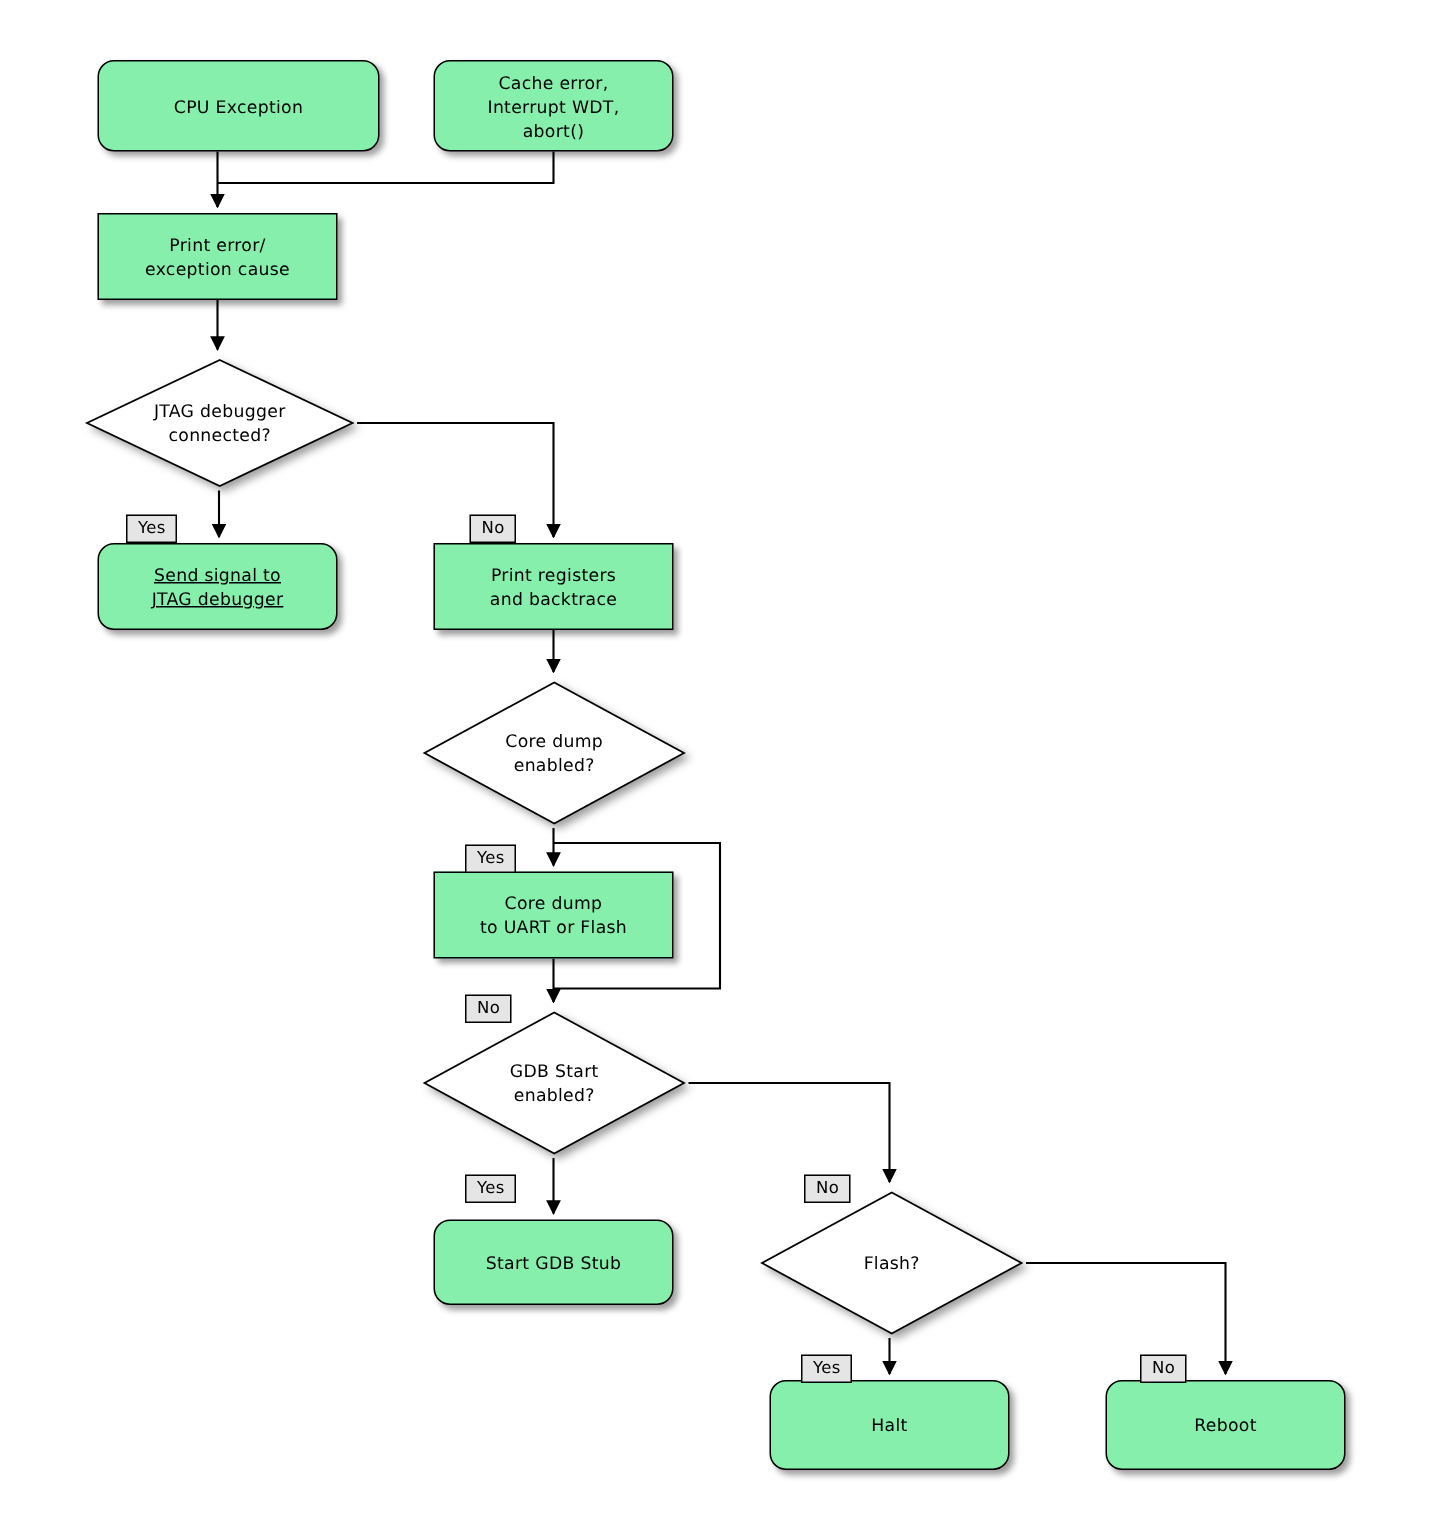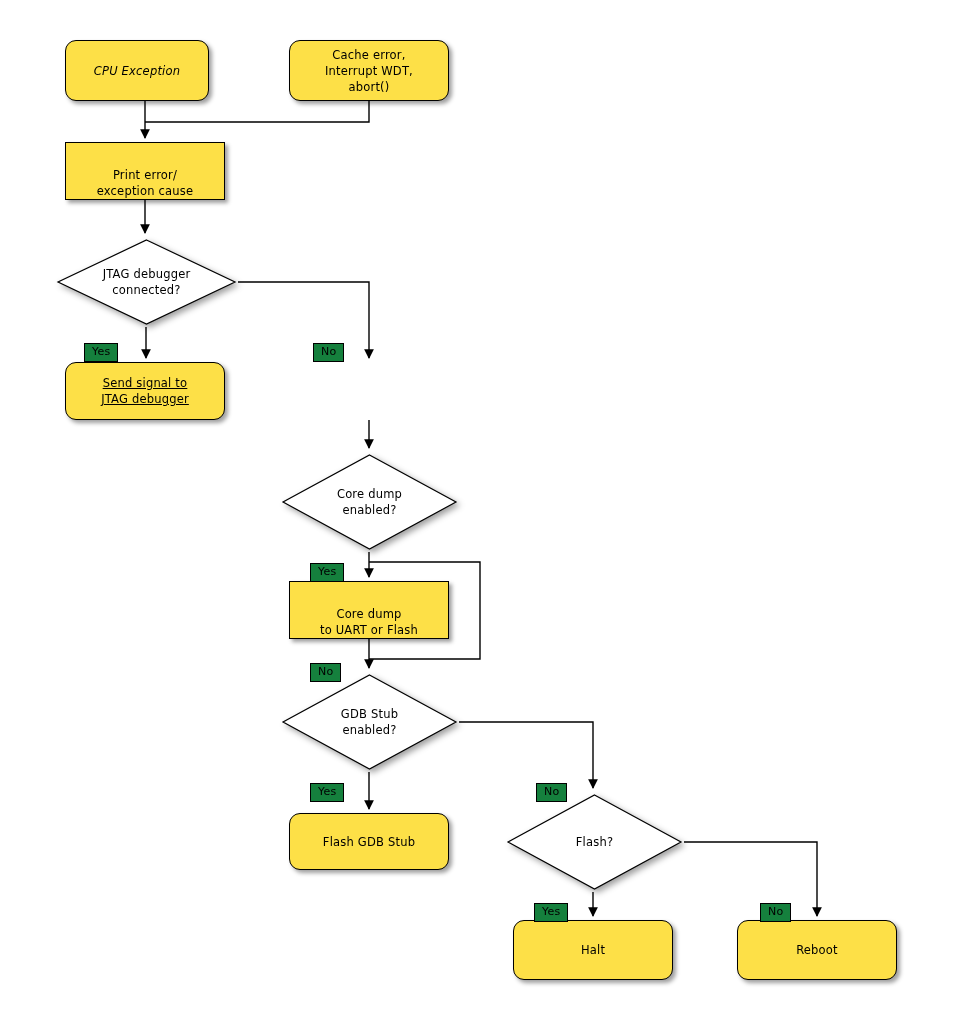--- a/index.html
+++ b/index.html
@@ -24,35 +24,35 @@
     position: absolute;
     left: 0;
     top: 0;
     width: 960px;
     height: 1020px;
     pointer-events: none;
   }
   .node {
     position: absolute;
     box-sizing: border-box;
-    background: #fde047;
+    background: #86efac;
     border: 1px solid #000000;
     display: flex;
     align-items: center;
     justify-content: center;
     text-align: center;
     font-size: 11.5px;
     line-height: 16px;
     color: #000000;
     letter-spacing: 0.2px;
     box-shadow: 3px 3px 4px rgba(0,0,0,0.38);
     z-index: 3;
   }
   .node.rounded { border-radius: 11px; }
-  .node.rect { border-radius: 0; align-items: flex-end; }
+  .node.rect { border-radius: 0; }
   .node .label { padding: 0 6px; white-space: pre-line; }
 
   .diamond-wrap {
     position: absolute;
     z-index: 3;
   }
   .diamond-wrap svg { display: block; overflow: visible; }
   .diamond-wrap .dlabel {
     position: absolute;
     left: 0; top: 0;
@@ -65,21 +65,21 @@
     line-height: 16px;
     color: #000000;
     letter-spacing: 0.2px;
     white-space: pre-line;
     pointer-events: none;
   }
 
   .edge-label {
     position: absolute;
     box-sizing: border-box;
-    background: #15803d;
+    background: #e5e5e5;
     border: 1px solid #000000;
     font-size: 11px;
     line-height: 14px;
     color: #000000;
     padding: 1px 7px 2px 7px;
     text-align: center;
     z-index: 5;
     letter-spacing: 0.2px;
   }
 </style>
@@ -117,21 +117,21 @@
       <path d="M369,772 L369,809" marker-end="url(#arrow)"></path>
 
       <path d="M459,722 L593,722 L593,788" marker-end="url(#arrow)"></path>
 
       <path d="M593,892 L593,916" marker-end="url(#arrow)"></path>
 
       <path d="M684,842 L817,842 L817,916" marker-end="url(#arrow)"></path>
     </g>
   </svg>
 
-  <div class="node rounded" style="left:65px; top:40px; width:144px; height:61px;font-style:italic;">
+  <div class="node rounded" style="left:65px; top:40px; width:188px; height:61px;">
     <span class="label">CPU Exception</span>
   </div>
 
   <div class="node rounded" style="left:289px; top:40px; width:160px; height:61px;">
     <span class="label">Cache error,
 Interrupt WDT,
 abort()</span>
   </div>
 
   <div class="node rect" style="left:65px; top:142px; width:160px; height:58px;">
@@ -145,44 +145,48 @@
     </svg>
     <div class="dlabel">JTAG debugger
 connected?</div>
   </div>
 
   <div class="node rounded" style="left:65px; top:362px; width:160px; height:58px;text-decoration:underline;">
     <span class="label">Send signal to
 JTAG debugger</span>
   </div>
 
+  <div class="node rect" style="left:289px; top:362px; width:160px; height:58px;">
+    <span class="label">Print registers
+and backtrace</span>
+  </div>
 
   <div class="diamond-wrap" style="left:280px; top:452px; width:179px; height:100px;">
     <svg width="179" height="100" viewBox="0 0 179 100" xmlns="http://www.w3.org/2000/svg">
       <polygon points="89.5,3 176,50 89.5,97 3,50" fill="#ffffff" stroke="#000000" stroke-width="1.2" style="filter: drop-shadow(3px 3px 3px rgba(0,0,0,0.38));"></polygon>
     </svg>
     <div class="dlabel">Core dump
 enabled?</div>
   </div>
 
   <div class="node rect" style="left:289px; top:581px; width:160px; height:58px;">
     <span class="label">Core dump
 to UART or Flash</span>
   </div>
 
   <div class="diamond-wrap" style="left:280px; top:672px; width:179px; height:100px;">
     <svg width="179" height="100" viewBox="0 0 179 100" xmlns="http://www.w3.org/2000/svg">
       <polygon points="89.5,3 176,50 89.5,97 3,50" fill="#ffffff" stroke="#000000" stroke-width="1.2" style="filter: drop-shadow(3px 3px 3px rgba(0,0,0,0.38));"></polygon>
     </svg>
-    <div class="dlabel">GDB Stub
+    <div class="dlabel">GDB Start
 enabled?</div>
   </div>
 
   <div class="node rounded" style="left:289px; top:813px; width:160px; height:57px;">
-    <span class="label">Flash GDB Stub</span>
+    <span class="label">Start GDB Stub</span>
   </div>
 
   <div class="diamond-wrap" style="left:505px; top:792px; width:179px; height:100px;">
     <svg width="179" height="100" viewBox="0 0 179 100" xmlns="http://www.w3.org/2000/svg">
       <polygon points="89.5,3 176,50 89.5,97 3,50" fill="#ffffff" stroke="#000000" stroke-width="1.2" style="filter: drop-shadow(3px 3px 3px rgba(0,0,0,0.38));"></polygon>
     </svg>
     <div class="dlabel">Flash?</div>
   </div>
 
   <div class="node rounded" style="left:737px; top:920px; width:160px; height:60px;">

